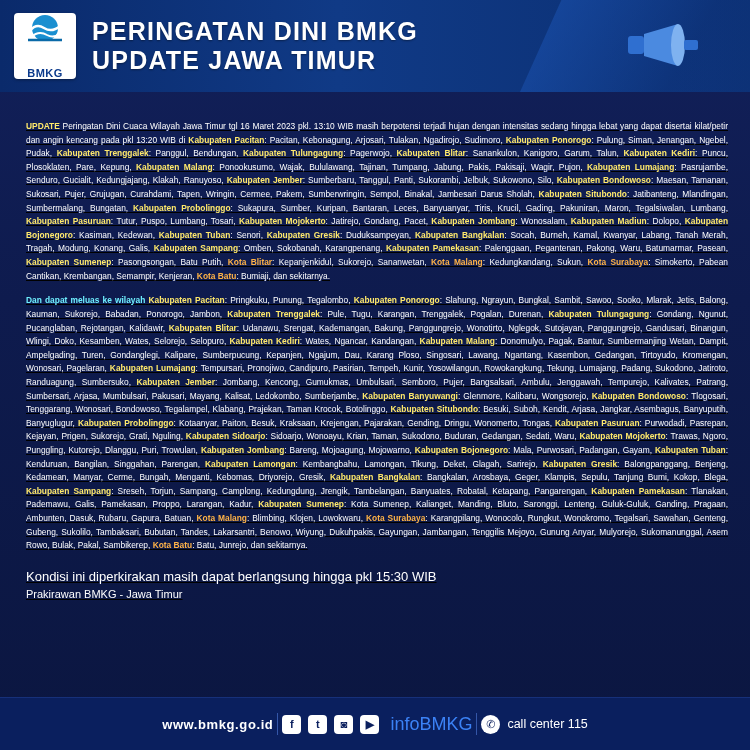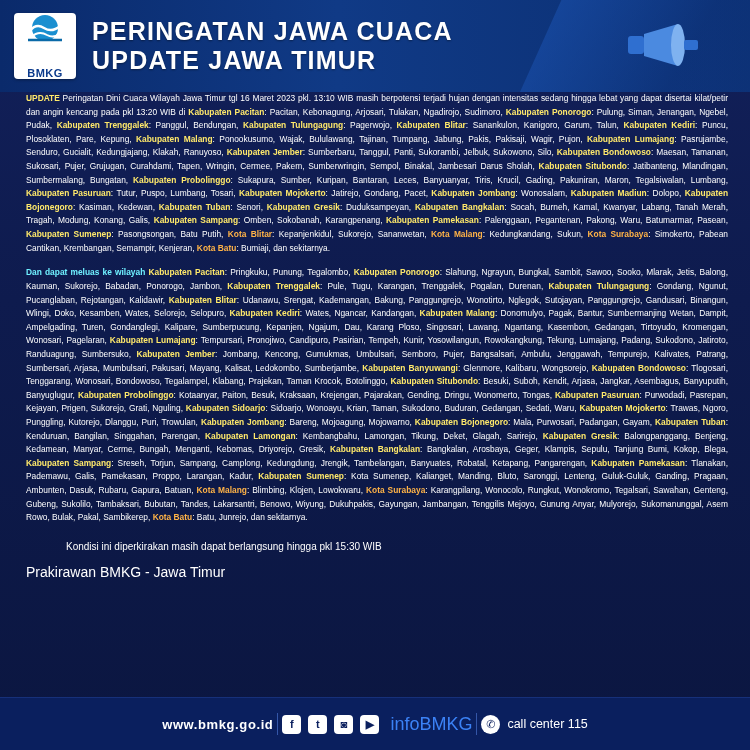--- a/index.html
+++ b/index.html
@@ -80,23 +80,24 @@
     font-weight: bold;
     color: #ffffff;
     letter-spacing: 1.2px;
     line-height: 1.18;
     text-shadow: 0 1px 2px rgba(0,0,0,0.4);
   }
 
   
   .content {
     position: relative;
-    padding: 0 22px 10px 26px;
+    padding: 28px 22px 10px 26px;
     height: 578px;
     box-sizing: border-box;
+    text-decoration: underline;
   }
   .para {
     font-size: 8.4px;
     line-height: 1.62;
     color: #ffffff;
     text-align: justify;
     margin-bottom: 11px;
   }
   .lead {
     color: #ffe96b;
@@ -108,29 +109,28 @@
   }
   .kota {
     color: #ffb347;
     font-weight: bold;
   }
   .cyanlead {
     color: #6ff0ff;
     font-weight: bold;
   }
   .note {
-    font-size: 10px;
+    font-size: 13px;
     color: #ffffff;
     margin-top: 16px;
-    margin-left: 40px;
   }
   .sign {
-    font-size: 14px;
-    color: #ffffff;
-    margin-top: 12px;
+    font-size: 11px;
+    color: #ffffff;
+    margin-top: 4px;
   }
 
   
   .footer {
     position: absolute;
     left: 0;
     bottom: 0;
     width: 750px;
     height: 52px;
     background: #0a1f5e;
@@ -211,21 +211,21 @@
       <svg class="logo-emblem" viewBox="0 0 46 34">
         <circle cx="23" cy="15" r="13" fill="#1a8fd0"></circle>
         <path d="M8 18 Q14 10 22 15 Q30 20 38 13" stroke="#ffffff" stroke-width="2.4" fill="none"></path>
         <path d="M9 24 Q17 17 25 22 Q32 26 38 20" stroke="#ffffff" stroke-width="2" fill="none"></path>
         <path d="M6 27 L40 27" stroke="#0a6aa8" stroke-width="2.4"></path>
       </svg>
       <div class="logo-text">BMKG</div>
     </div>
 
     <div class="title-wrap">
-      <div class="title-line">PERINGATAN JAWA CUACA</div>
+      <div class="title-line">PERINGATAN DINI BMKG</div>
       <div class="title-line">UPDATE JAWA TIMUR</div>
     </div>
   </div>
 
   <div class="content">
     <div class="para"><span class="lead">UPDATE</span> Peringatan Dini Cuaca Wilayah Jawa Timur tgl 16 Maret 2023 pkl. 13:10 WIB masih berpotensi terjadi hujan dengan intensitas sedang hingga lebat yang dapat disertai kilat/petir dan angin kencang pada pkl 13:20 WIB di <span class="kab">Kabupaten Pacitan</span>: Pacitan, Kebonagung, Arjosari, Tulakan, Ngadirojo, Sudimoro, <span class="kab">Kabupaten Ponorogo</span>: Pulung, Siman, Jenangan, Ngebel, Pudak, <span class="kab">Kabupaten Trenggalek</span>: Panggul, Bendungan, <span class="kab">Kabupaten Tulungagung</span>: Pagerwojo, <span class="kab">Kabupaten Blitar</span>: Sanankulon, Kanigoro, Garum, Talun, <span class="kab">Kabupaten Kediri</span>: Puncu, Plosoklaten, Pare, Kepung, <span class="kab">Kabupaten Malang</span>: Ponookusumo, Wajak, Bululawang, Tajinan, Tumpang, Jabung, Pakis, Pakisaji, Wagir, Pujon, <span class="kab">Kabupaten Lumajang</span>: Pasrujambe, Senduro, Gucialit, Kedungjajang, Klakah, Ranuyoso, <span class="kab">Kabupaten Jember</span>: Sumberbaru, Tanggul, Panti, Sukorambi, Jelbuk, Sukowono, Silo, <span class="kab">Kabupaten Bondowoso</span>: Maesan, Tamanan, Sukosari, Pujer, Grujugan, Curahdami, Tapen, Wringin, Cermee, Pakem, Sumberwringin, Sempol, Binakal, Jambesari Darus Sholah, <span class="kab">Kabupaten Situbondo</span>: Jatibanteng, Mlandingan, Sumbermalang, Bungatan, <span class="kab">Kabupaten Probolinggo</span>: Sukapura, Sumber, Kuripan, Bantaran, Leces, Banyuanyar, Tiris, Krucil, Gading, Pakuniran, Maron, Tegalsiwalan, Lumbang, <span class="kab">Kabupaten Pasuruan</span>: Tutur, Puspo, Lumbang, Tosari, <span class="kab">Kabupaten Mojokerto</span>: Jatirejo, Gondang, Pacet, <span class="kab">Kabupaten Jombang</span>: Wonosalam, <span class="kab">Kabupaten Madiun</span>: Dolopo, <span class="kab">Kabupaten Bojonegoro</span>: Kasiman, Kedewan, <span class="kab">Kabupaten Tuban</span>: Senori, <span class="kab">Kabupaten Gresik</span>: Duduksampeyan, <span class="kab">Kabupaten Bangkalan</span>: Socah, Burneh, Kamal, Kwanyar, Labang, Tanah Merah, Tragah, Modung, Konang, Galis, <span class="kab">Kabupaten Sampang</span>: Omben, Sokobanah, Karangpenang, <span class="kab">Kabupaten Pamekasan</span>: Palenggaan, Pegantenan, Pakong, Waru, Batumarmar, Pasean, <span class="kab">Kabupaten Sumenep</span>: Pasongsongan, Batu Putih, <span class="kota">Kota Blitar</span>: Kepanjenkidul, Sukorejo, Sananwetan, <span class="kota">Kota Malang</span>: Kedungkandang, Sukun, <span class="kota">Kota Surabaya</span>: Simokerto, Pabean Cantikan, Krembangan, Semampir, Kenjeran, <span class="kota">Kota Batu</span>: Bumiaji, dan sekitarnya.</div>
     <div class="para"><span class="cyanlead">Dan dapat meluas ke wilayah</span> <span class="kab">Kabupaten Pacitan</span>: Pringkuku, Punung, Tegalombo, <span class="kab">Kabupaten Ponorogo</span>: Slahung, Ngrayun, Bungkal, Sambit, Sawoo, Sooko, Mlarak, Jetis, Balong, Kauman, Sukorejo, Babadan, Ponorogo, Jambon, <span class="kab">Kabupaten Trenggalek</span>: Pule, Tugu, Karangan, Trenggalek, Pogalan, Durenan, <span class="kab">Kabupaten Tulungagung</span>: Gondang, Ngunut, Pucanglaban, Rejotangan, Kalidawir, <span class="kab">Kabupaten Blitar</span>: Udanawu, Srengat, Kademangan, Bakung, Panggungrejo, Wonotirto, Nglegok, Sutojayan, Panggungrejo, Gandusari, Binangun, Wlingi, Doko, Kesamben, Wates, Selorejo, Selopuro, <span class="kab">Kabupaten Kediri</span>: Wates, Ngancar, Kandangan, <span class="kab">Kabupaten Malang</span>: Donomulyo, Pagak, Bantur, Sumbermanjing Wetan, Dampit, Ampelgading, Turen, Gondanglegi, Kalipare, Sumberpucung, Kepanjen, Ngajum, Dau, Karang Ploso, Singosari, Lawang, Ngantang, Kasembon, Gedangan, Tirtoyudo, Kromengan, Wonosari, Pagelaran, <span class="kab">Kabupaten Lumajang</span>: Tempursari, Pronojiwo, Candipuro, Pasirian, Tempeh, Kunir, Yosowilangun, Rowokangkung, Tekung, Lumajang, Padang, Sukodono, Jatiroto, Randuagung, Sumbersuko, <span class="kab">Kabupaten Jember</span>: Jombang, Kencong, Gumukmas, Umbulsari, Semboro, Pujer, Bangsalsari, Ambulu, Jenggawah, Tempurejo, Kalivates, Patrang, Sumbersari, Arjasa, Mumbulsari, Pakusari, Mayang, Kalisat, Ledokombo, Sumberjambe, <span class="kab">Kabupaten Banyuwangi</span>: Glenmore, Kalibaru, Wongsorejo, <span class="kab">Kabupaten Bondowoso</span>: Tlogosari, Tenggarang, Wonosari, Bondowoso, Tegalampel, Klabang, Prajekan, Taman Krocok, Botolinggo, <span class="kab">Kabupaten Situbondo</span>: Besuki, Suboh, Kendit, Arjasa, Jangkar, Asembagus, Banyuputih, Banyuglugur, <span class="kab">Kabupaten Probolinggo</span>: Kotaanyar, Paiton, Besuk, Kraksaan, Krejengan, Pajarakan, Gending, Dringu, Wonomerto, Tongas, <span class="kab">Kabupaten Pasuruan</span>: Purwodadi, Pasrepan, Kejayan, Prigen, Sukorejo, Gratі, Nguling, <span class="kab">Kabupaten Sidoarjo</span>: Sidoarjo, Wonoayu, Krian, Taman, Sukodono, Buduran, Gedangan, Sedati, Waru, <span class="kab">Kabupaten Mojokerto</span>: Trawas, Ngoro, Punggling, Kutorejo, Dlanggu, Puri, Trowulan, <span class="kab">Kabupaten Jombang</span>: Bareng, Mojoagung, Mojowarno, <span class="kab">Kabupaten Bojonegoro</span>: Mala, Purwosari, Padangan, Gayam, <span class="kab">Kabupaten Tuban</span>: Kenduruan, Bangilan, Singgahan, Parengan, <span class="kab">Kabupaten Lamongan</span>: Kembangbahu, Lamongan, Tikung, Deket, Glagah, Sarirejo, <span class="kab">Kabupaten Gresik</span>: Balongpanggang, Benjeng, Kedamean, Manyar, Cerme, Bungah, Menganti, Kebomas, Driyorejo, Gresik, <span class="kab">Kabupaten Bangkalan</span>: Bangkalan, Arosbaya, Geger, Klampis, Sepulu, Tanjung Bumi, Kokop, Blega, <span class="kab">Kabupaten Sampang</span>: Sreseh, Torjun, Sampang, Camplong, Kedungdung, Jrengik, Tambelangan, Banyuates, Robatal, Ketapang, Pangarengan, <span class="kab">Kabupaten Pamekasan</span>: Tlanakan, Pademawu, Galis, Pamekasan, Proppo, Larangan, Kadur, <span class="kab">Kabupaten Sumenep</span>: Kota Sumenep, Kalianget, Manding, Bluto, Saronggi, Lenteng, Guluk-Guluk, Ganding, Pragaan, Ambunten, Dasuk, Rubaru, Gapura, Batuan, <span class="kota">Kota Malang</span>: Blimbing, Klojen, Lowokwaru, <span class="kota">Kota Surabaya</span>: Karangpilang, Wonocolo, Rungkut, Wonokromo, Tegalsari, Sawahan, Genteng, Gubeng, Sukolilo, Tambaksari, Bubutan, Tandes, Lakarsantri, Benowo, Wiyung, Dukuhpakis, Gayungan, Jambangan, Tenggilis Mejoyo, Gunung Anyar, Mulyorejo, Sukomanunggal, Asem Rowo, Bulak, Pakal, Sambikerep, <span class="kota">Kota Batu</span>: Batu, Junrejo, dan sekitarnya.</div>
     <div class="note">Kondisi ini diperkirakan masih dapat berlangsung hingga pkl 15:30 WIB</div>
     <div class="sign">Prakirawan BMKG - Jawa Timur</div>
   </div>

